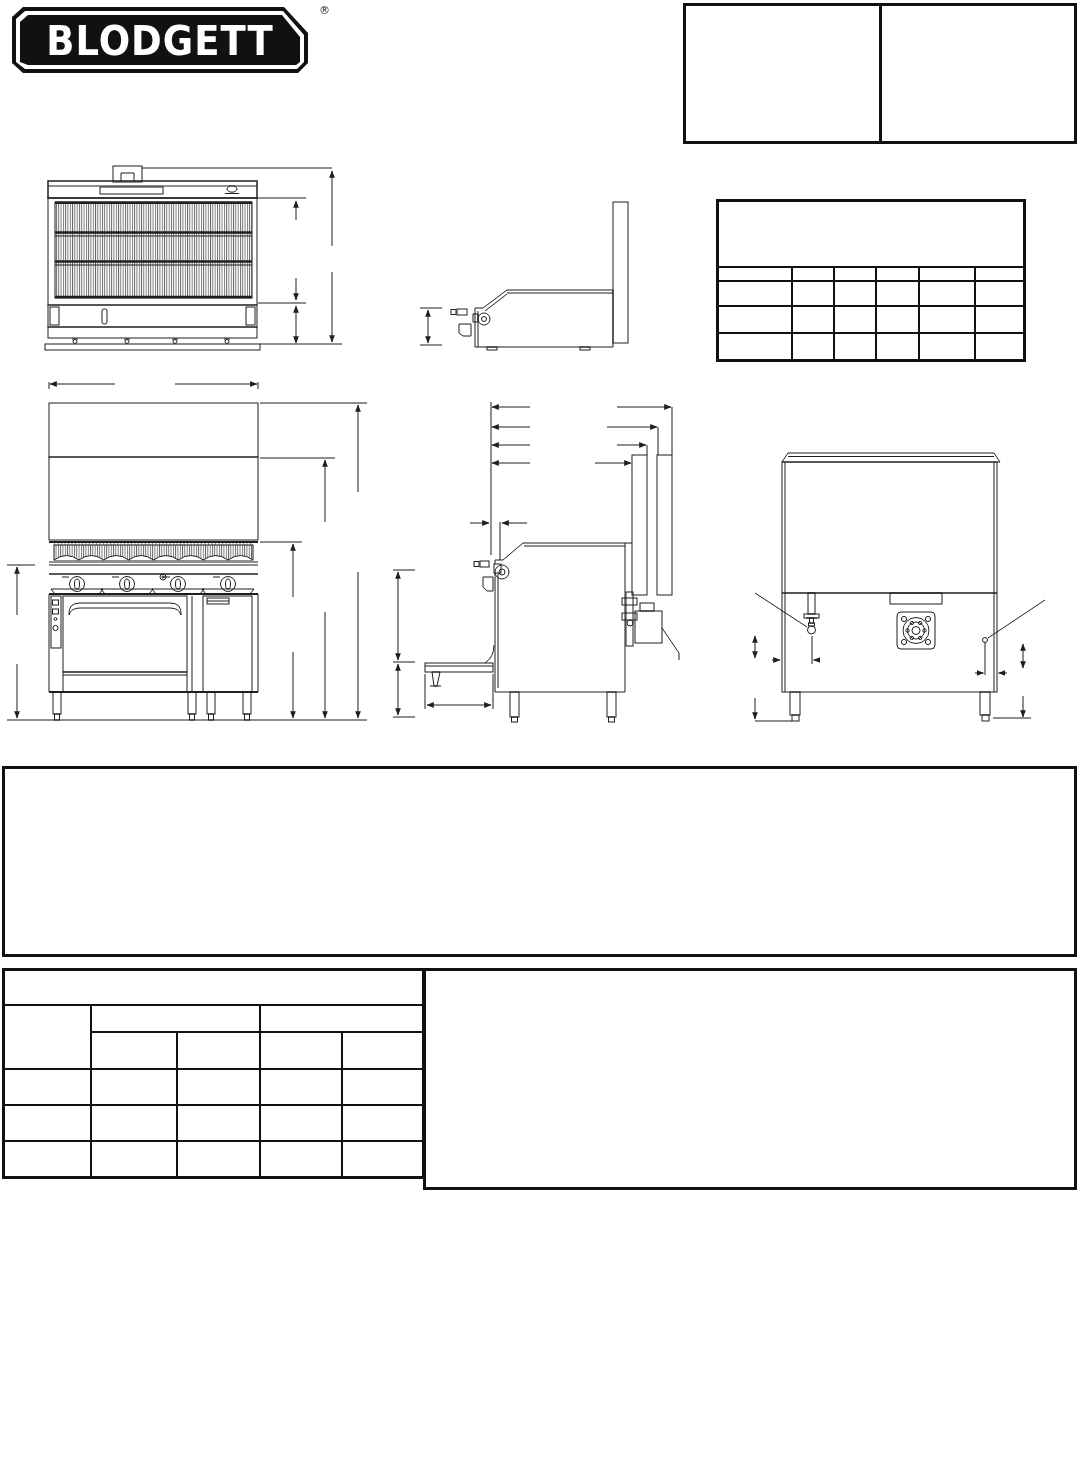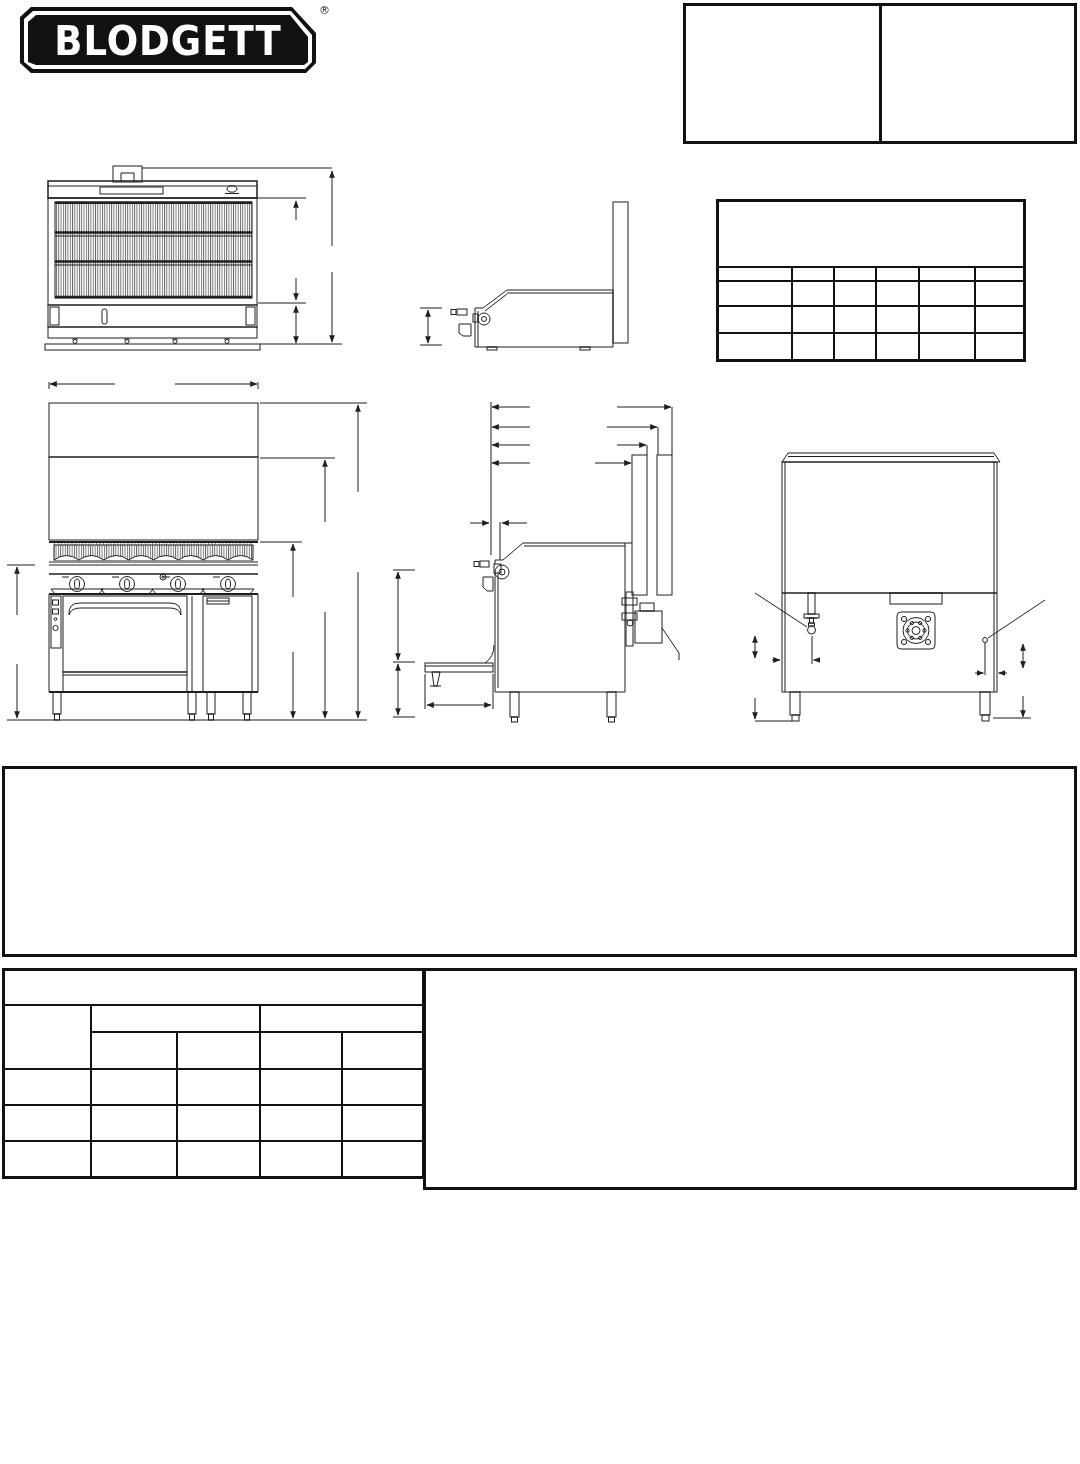--- a/index.html
+++ b/index.html
@@ -1,20 +1,20 @@
 <!DOCTYPE html>
 <html><head>
 <meta charset="utf-8">
 <style>
   html,body{margin:0;padding:0;background:#fff;}
   #page{position:relative;width:1080px;height:1464px;background:#fff;overflow:hidden;
         font-family:"DejaVu Sans","Liberation Sans",sans-serif;color:#1f1f1f;}
   .abs{position:absolute;}
   
-  .logo-outer{left:20px;top:7px;width:296px;height:66px;background:#111;
+  .logo-outer{left:12px;top:7px;width:296px;height:66px;background:#111;
     clip-path:polygon(11px 0,272px 0,100% 26px,100% 56px,286px 100%,11px 100%,0 56px,0 10px);}
   .logo-gap{position:absolute;left:4px;top:4px;right:4px;bottom:4px;background:#fff;
     clip-path:polygon(9px 0,267px 0,100% 24px,100% 51px,281px 100%,9px 100%,0 51px,0 8px);}
   .logo-inner{position:absolute;left:4px;top:4px;right:4px;bottom:4px;background:#111;
     display:flex;align-items:center;justify-content:center;
     clip-path:polygon(8px 0,262px 0,100% 22px,100% 47px,276px 100%,8px 100%,0 47px,0 7px);}
   .logo-text{color:#fff;font-weight:bold;font-size:37px;letter-spacing:1px;line-height:1;
     transform:scaleY(1.12);}
   .regmark{left:319px;top:4px;font-size:11px;}
   

